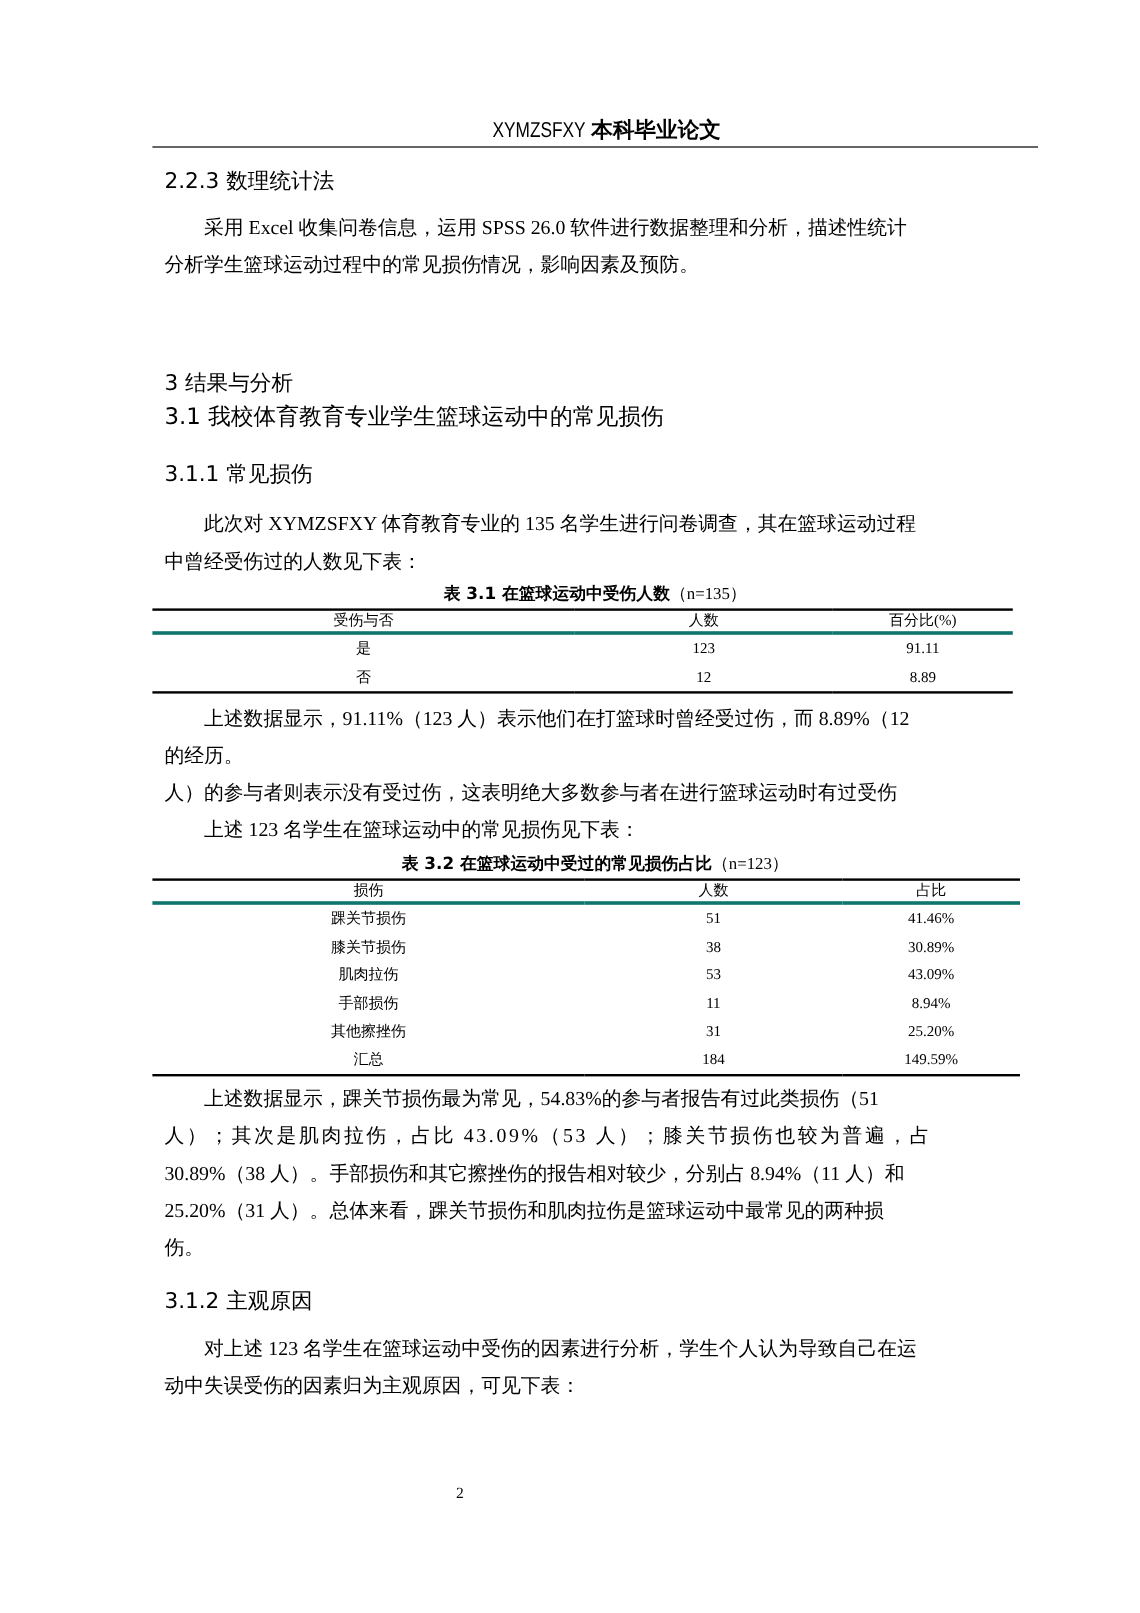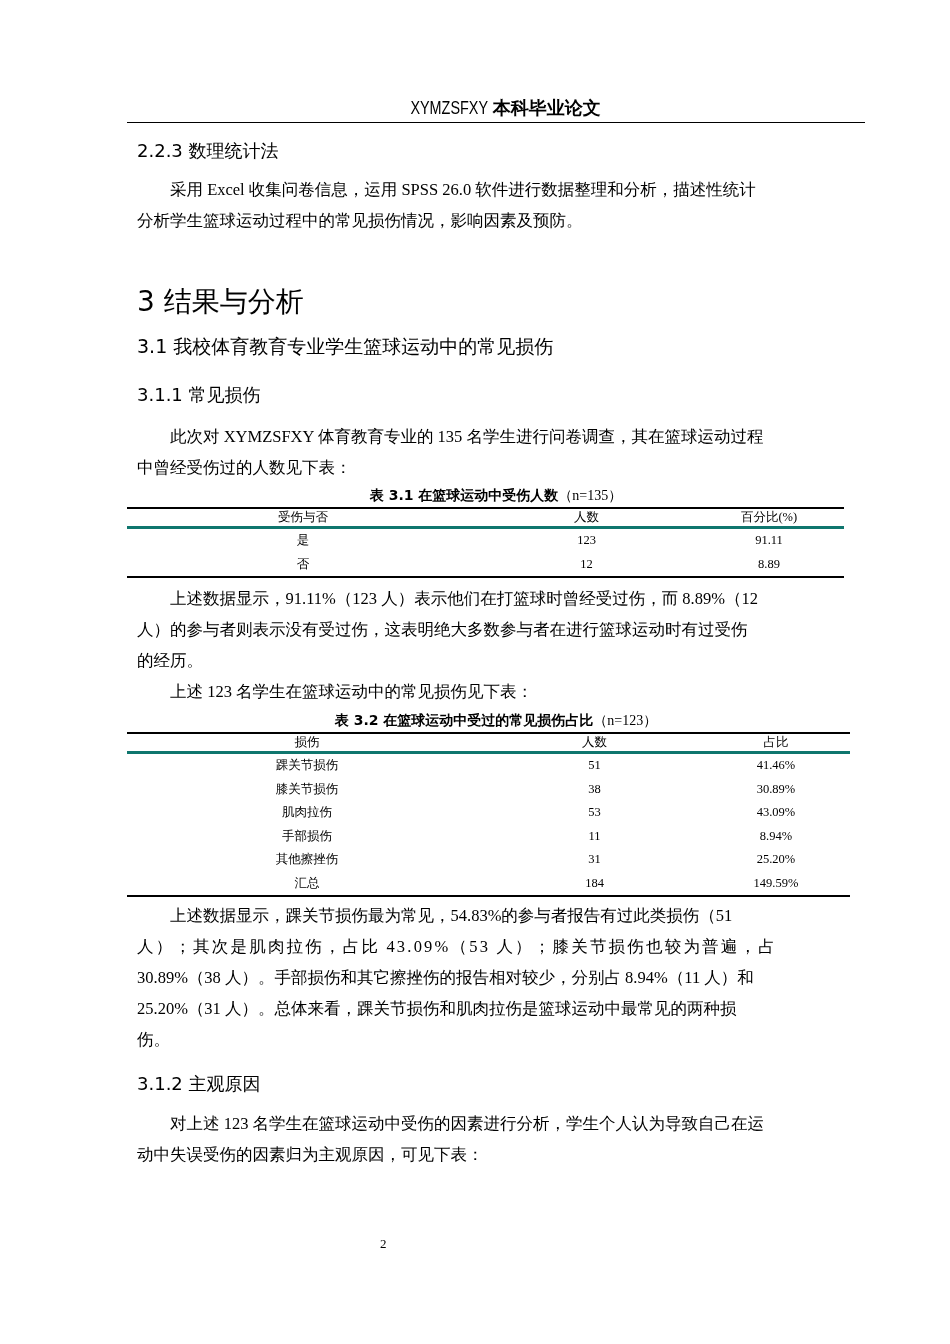--- a/index.html
+++ b/index.html
@@ -9,21 +9,21 @@
 
   .header { position:absolute; left:127px; width:738px; top:96px; text-align:center;
             font-size:18px; line-height:24px; }
   .header .latin { font-family:"Liberation Sans Narrow", "Liberation Sans", sans-serif;
                    letter-spacing:0px; transform:scaleX(0.8); display:inline-block; transform-origin:right center; }
   .header .cjk { font-weight:bold; font-family:"DejaVu Sans", sans-serif; }
   .header-rule { position:absolute; left:127px; width:738px; top:122px; height:0;
                  border-top:1.5px solid #000; }
 
   .h { position:absolute; left:137px; font-family:"DejaVu Sans", "Liberation Sans", sans-serif; color:#000; }
-  .h1 { font-size:28px; }
+  .h1 { font-size:18px;margin-top:24px; }
   .h2 { font-size:19px; }
   .h3 { font-size:18px;text-align:center; }
 
   .para { position:absolute; left:137px; width:722px; font-size:16.5px; line-height:31px;
           text-align:justify; }
   .para .line { display:block; white-space:nowrap; }
   .indent { padding-left:33px; }
 
   .caption { position:absolute; left:127px; width:738px; text-align:center;
              font-size:14px; font-weight:bold; line-height:18px; font-family:"DejaVu Sans", sans-serif; }
@@ -90,22 +90,22 @@
       <tr>
         <td>否</td>
         <td>12</td>
         <td>8.89</td>
       </tr>
     </tbody>
   </table>
 
   <div class="para" style="top:583px;">
     <span class="line indent">上述数据显示，91.11%（123 人）表示他们在打篮球时曾经受过伤，而 8.89%（12</span>
+    <span class="line">的经历。</span>
     <span class="line">人）的参与者则表示没有受过伤，这表明绝大多数参与者在进行篮球运动时有过受伤</span>
-    <span class="line">的经历。</span>
     <span class="line indent">上述 123 名学生在篮球运动中的常见损伤见下表：</span>
   </div>
 
   <div class="caption" style="top:711px;">
     <span>表 3.2  在篮球运动中受过的常见损伤占比</span><span class="num">（n=123）</span>
   </div>
 
   <table class="tbl" style="left:127px; top:732px; width:723px;">
     <colgroup>
         <col style="width:360px">

